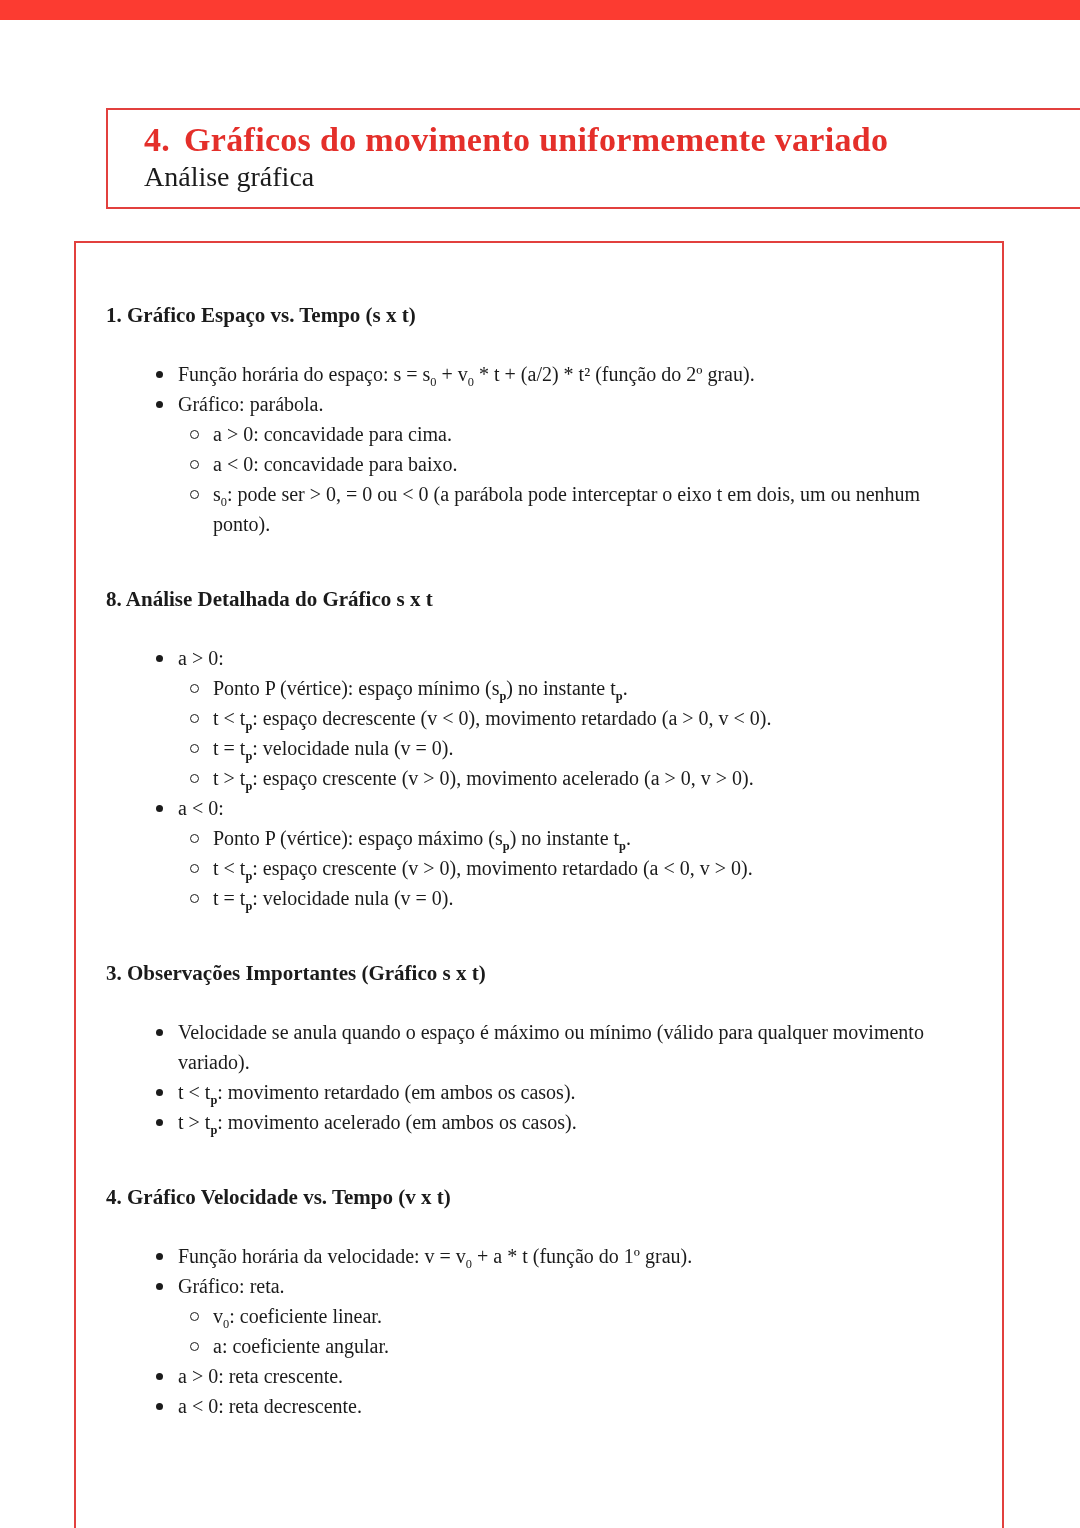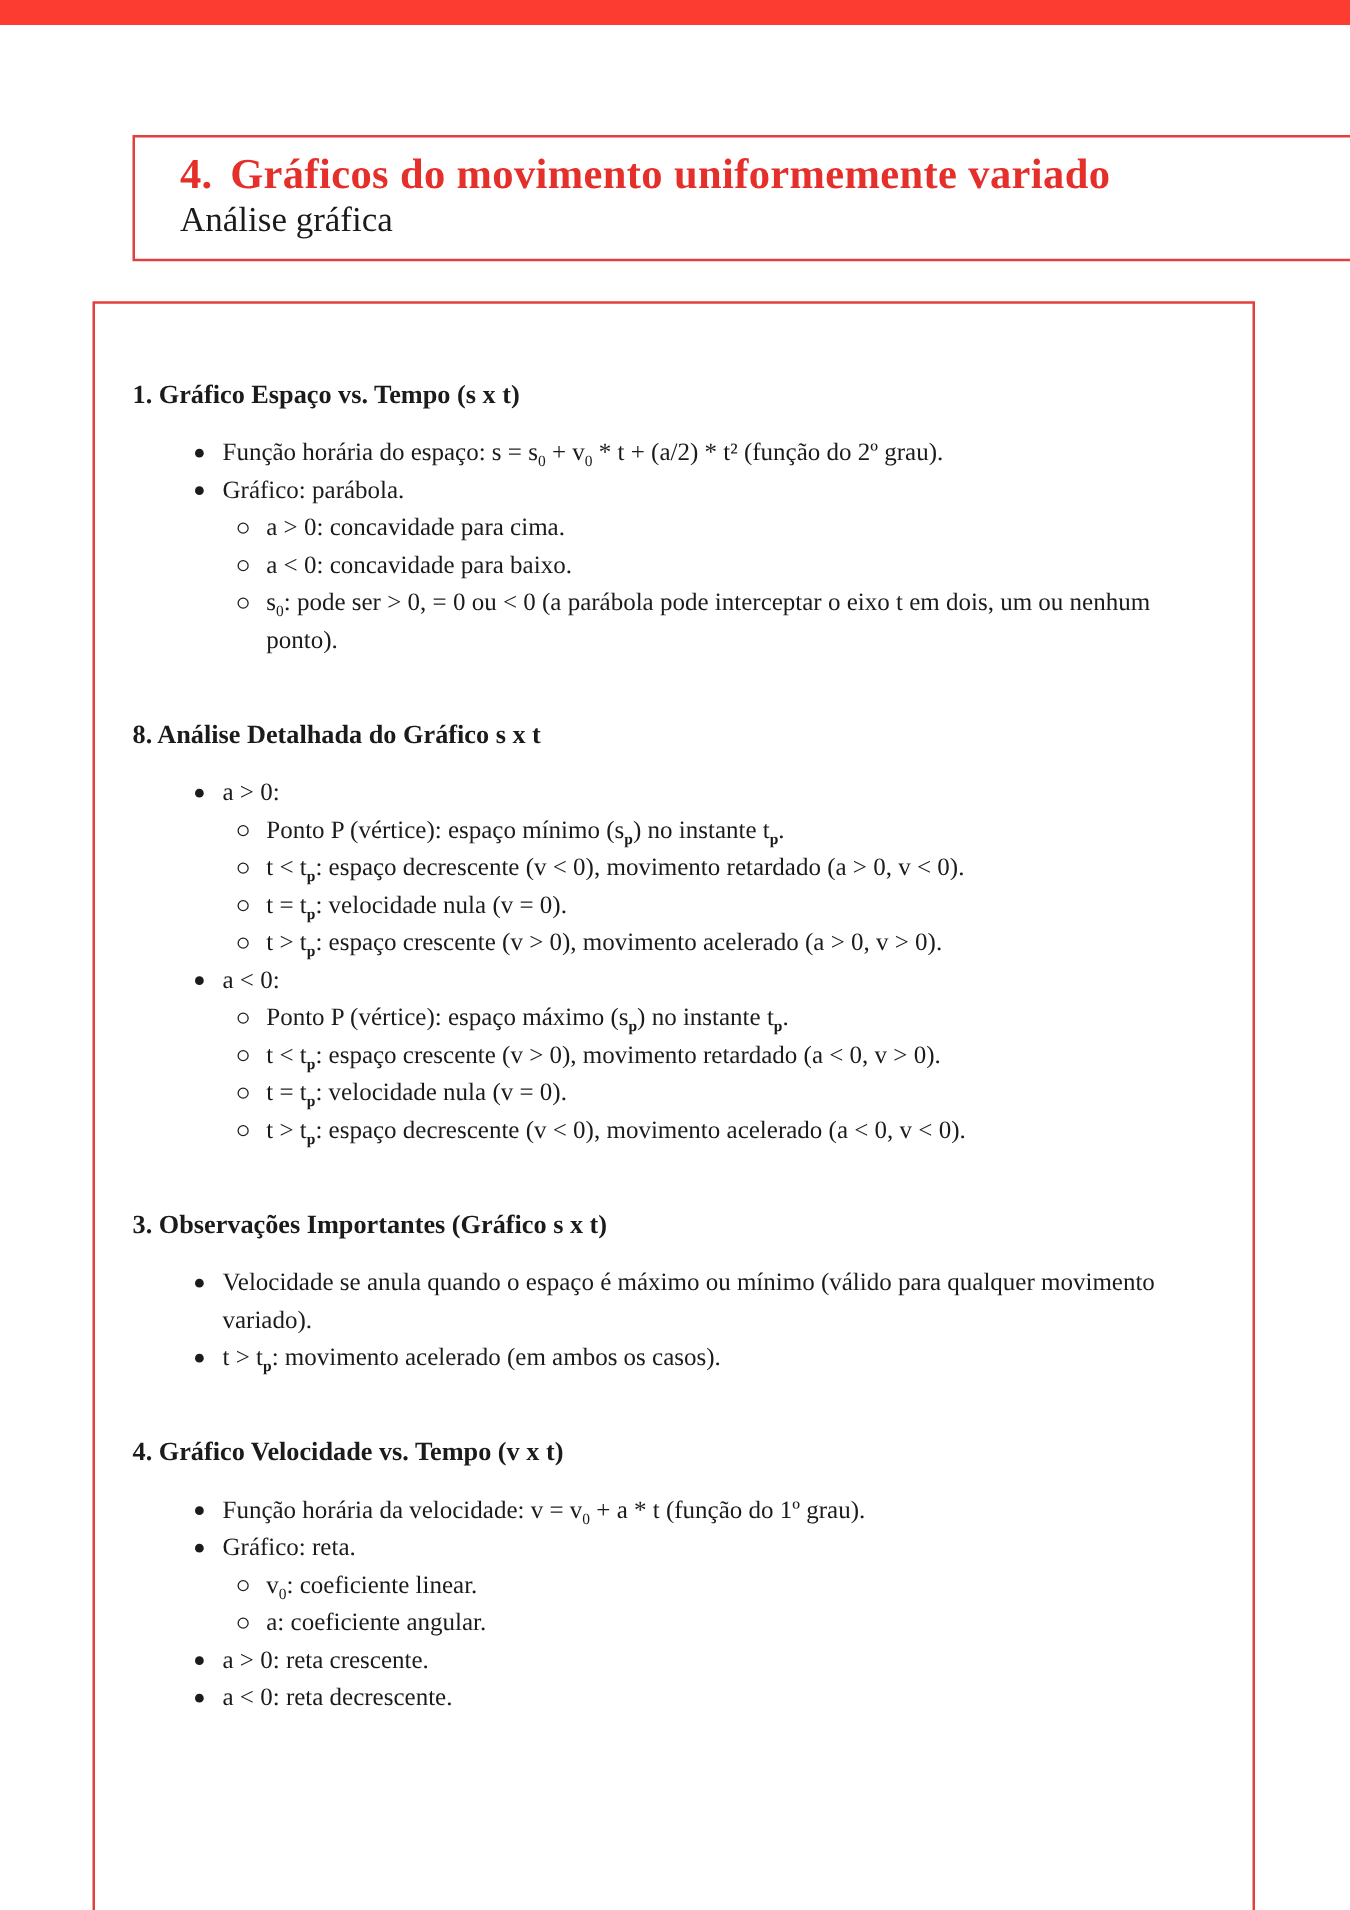--- a/index.html
+++ b/index.html
@@ -36,21 +36,21 @@
     margin:32px 0 0 74px;width:930px;height:1400px;
     border:2px solid var(--border);
     padding:20px 42px 0 30px;
   }
   .section-heading{
     font-size:21px;line-height:28px;font-weight:bold;color:var(--ink);
     margin:46px 0 0 0;
   }
   #sections .section-heading:first-child{margin-top:38px;}
   ul.sec-list{
-    list-style:none;margin:18px 0 0 0;padding:0;
+    list-style:none;margin:30px 0 0 0;padding:0;
   }
   ul.sec-list li{
     position:relative;font-size:20px;line-height:30px;color:var(--ink);
   }
   li.l1{padding-left:72px;}
   li.l2{padding-left:107px;}
   .marker{position:absolute;display:block;}
   li.l1 .marker{
     left:50px;top:12px;width:7px;height:7px;border-radius:50%;
     background:var(--ink);
@@ -86,25 +86,25 @@
       <ul class="sec-list">
         <li class="l1"><span class="marker"></span><span>a &gt; 0:</span></li>
         <li class="l2"><span class="marker"></span><span>Ponto P (vértice): espaço mínimo (s<sub class="b">p</sub>) no instante t<sub class="b">p</sub>.</span></li>
         <li class="l2"><span class="marker"></span><span>t &lt; t<sub class="b">p</sub>: espaço decrescente (v &lt; 0), movimento retardado (a &gt; 0, v &lt; 0).</span></li>
         <li class="l2"><span class="marker"></span><span>t = t<sub class="b">p</sub>: velocidade nula (v = 0).</span></li>
         <li class="l2"><span class="marker"></span><span>t &gt; t<sub class="b">p</sub>: espaço crescente (v &gt; 0), movimento acelerado (a &gt; 0, v &gt; 0).</span></li>
         <li class="l1"><span class="marker"></span><span>a &lt; 0:</span></li>
         <li class="l2"><span class="marker"></span><span>Ponto P (vértice): espaço máximo (s<sub class="b">p</sub>) no instante t<sub class="b">p</sub>.</span></li>
         <li class="l2"><span class="marker"></span><span>t &lt; t<sub class="b">p</sub>: espaço crescente (v &gt; 0), movimento retardado (a &lt; 0, v &gt; 0).</span></li>
         <li class="l2"><span class="marker"></span><span>t = t<sub class="b">p</sub>: velocidade nula (v = 0).</span></li>
-        <li class="l2"><span class="marker"></span><span>t &gt; t<sub class="b">p</sub>: espaço decrescente (v &lt; 0), movimento acelerado (a &lt; 0, v &lt; 0).</span></li>
       </ul>
       <h2 class="section-heading">3. Observações Importantes (Gráfico s x t)</h2>
       <ul class="sec-list">
         <li class="l1"><span class="marker"></span><span>Velocidade se anula quando o espaço é máximo ou mínimo (válido para qualquer movimento variado).</span></li>
+        <li class="l1"><span class="marker"></span><span>t &lt; t<sub class="b">p</sub>: movimento retardado (em ambos os casos).</span></li>
         <li class="l1"><span class="marker"></span><span>t &gt; t<sub class="b">p</sub>: movimento acelerado (em ambos os casos).</span></li>
       </ul>
       <h2 class="section-heading">4. Gráfico Velocidade vs. Tempo (v x t)</h2>
       <ul class="sec-list">
         <li class="l1"><span class="marker"></span><span>Função horária da velocidade: v = v<sub>0</sub> + a * t (função do 1º grau).</span></li>
         <li class="l1"><span class="marker"></span><span>Gráfico: reta.</span></li>
         <li class="l2"><span class="marker"></span><span>v<sub>0</sub>: coeficiente linear.</span></li>
         <li class="l2"><span class="marker"></span><span>a: coeficiente angular.</span></li>
         <li class="l1"><span class="marker"></span><span>a &gt; 0: reta crescente.</span></li>
         <li class="l1"><span class="marker"></span><span>a &lt; 0: reta decrescente.</span></li>

